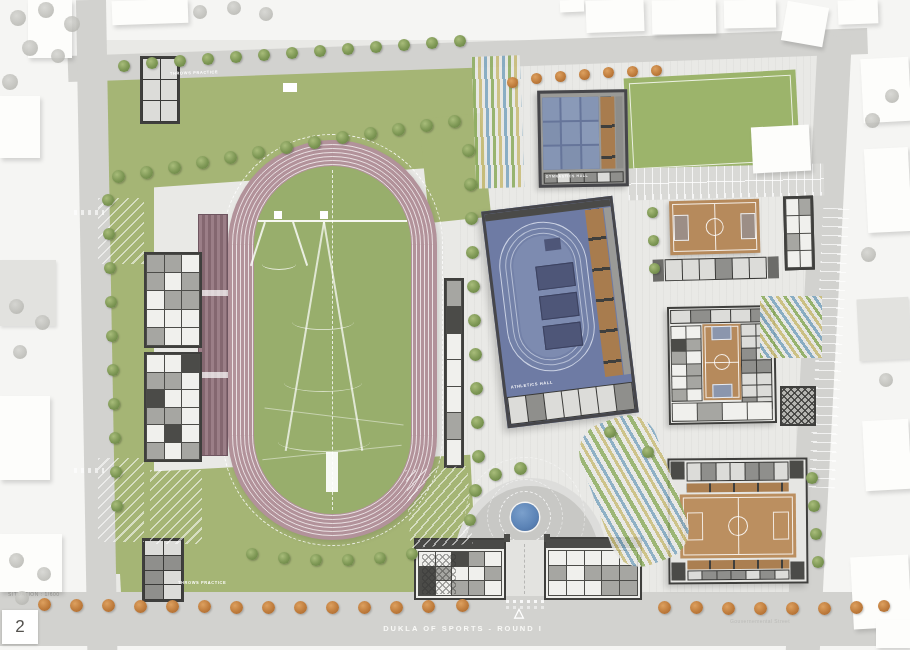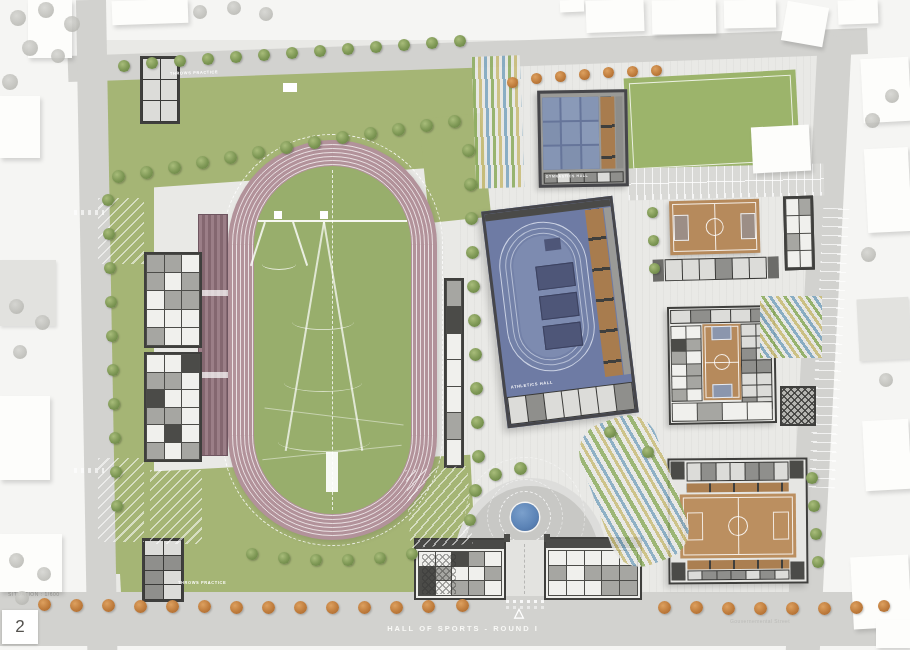--- a/index.html
+++ b/index.html
@@ -384,21 +384,21 @@
   <div style="left:12px;top:562px;width:22px;height:26px">
     <div style="left:9px;top:0;width:3px;height:5px;background:#90908d"></div>
     <div style="left:1px;top:5px;width:19px;height:19px;border:1.5px solid #90908d;border-radius:50%;background:#fafaf8"></div>
     <div style="left:10px;top:9px;width:1.5px;height:9px;background:#90908d;transform:rotate(35deg);transform-origin:top"></div>
   </div>
   <div style="left:8px;top:591px;font-size:5px;letter-spacing:.5px;color:#a0a09d;white-space:nowrap">SITUATION : 1/600</div>
   <div style="left:2px;top:610px;width:36px;height:34px;background:#fff;box-shadow:0 1px 3px rgba(0,0,0,.2);display:flex;align-items:center;justify-content:center">
     <span style="position:static;font-size:17px;color:#55534f">2</span>
   </div>
   <div style="left:730px;top:618px;font-size:5px;letter-spacing:.4px;color:#bcbcb9;white-space:nowrap">Gouvernemental Street</div>
-  <div style="left:378px;top:624px;width:170px;text-align:center;font-size:7.5px;font-weight:bold;letter-spacing:2px;color:rgba(252,252,250,.92);white-space:nowrap">HALL OF SPORTS - ROUND I</div>
+  <div style="left:378px;top:624px;width:170px;text-align:center;font-size:7.5px;font-weight:bold;letter-spacing:2px;color:rgba(252,252,250,.92);white-space:nowrap">DUKLA OF SPORTS - ROUND I</div>
 
 <div class="block" style="left: 112px; top: 0px; width: 76px; height: 24px; transform: rotate(-2deg);"></div>
     <div class="block" style="left: 560px; top: 0px; width: 24px; height: 12px; transform: rotate(-2deg);"></div>
     <div class="block" style="left: 586px; top: 0px; width: 58px; height: 32px; transform: rotate(-2deg);"></div>
     <div class="block" style="left: 652px; top: 0px; width: 64px; height: 34px; transform: rotate(-1deg);"></div>
     <div class="block" style="left: 724px; top: 0px; width: 52px; height: 28px; transform: rotate(-1deg);"></div>
     <div class="block" style="left: 784px; top: 4px; width: 42px; height: 40px; transform: rotate(10deg);"></div>
     <div class="block" style="left: 838px; top: 0px; width: 40px; height: 24px; transform: rotate(-2deg);"></div>
     <div class="block" style="left: 752px; top: 126px; width: 58px; height: 46px; transform: rotate(-3deg);"></div>
     <div class="block" style="left: 862px; top: 58px; width: 48px; height: 64px; transform: rotate(-3deg);"></div>

